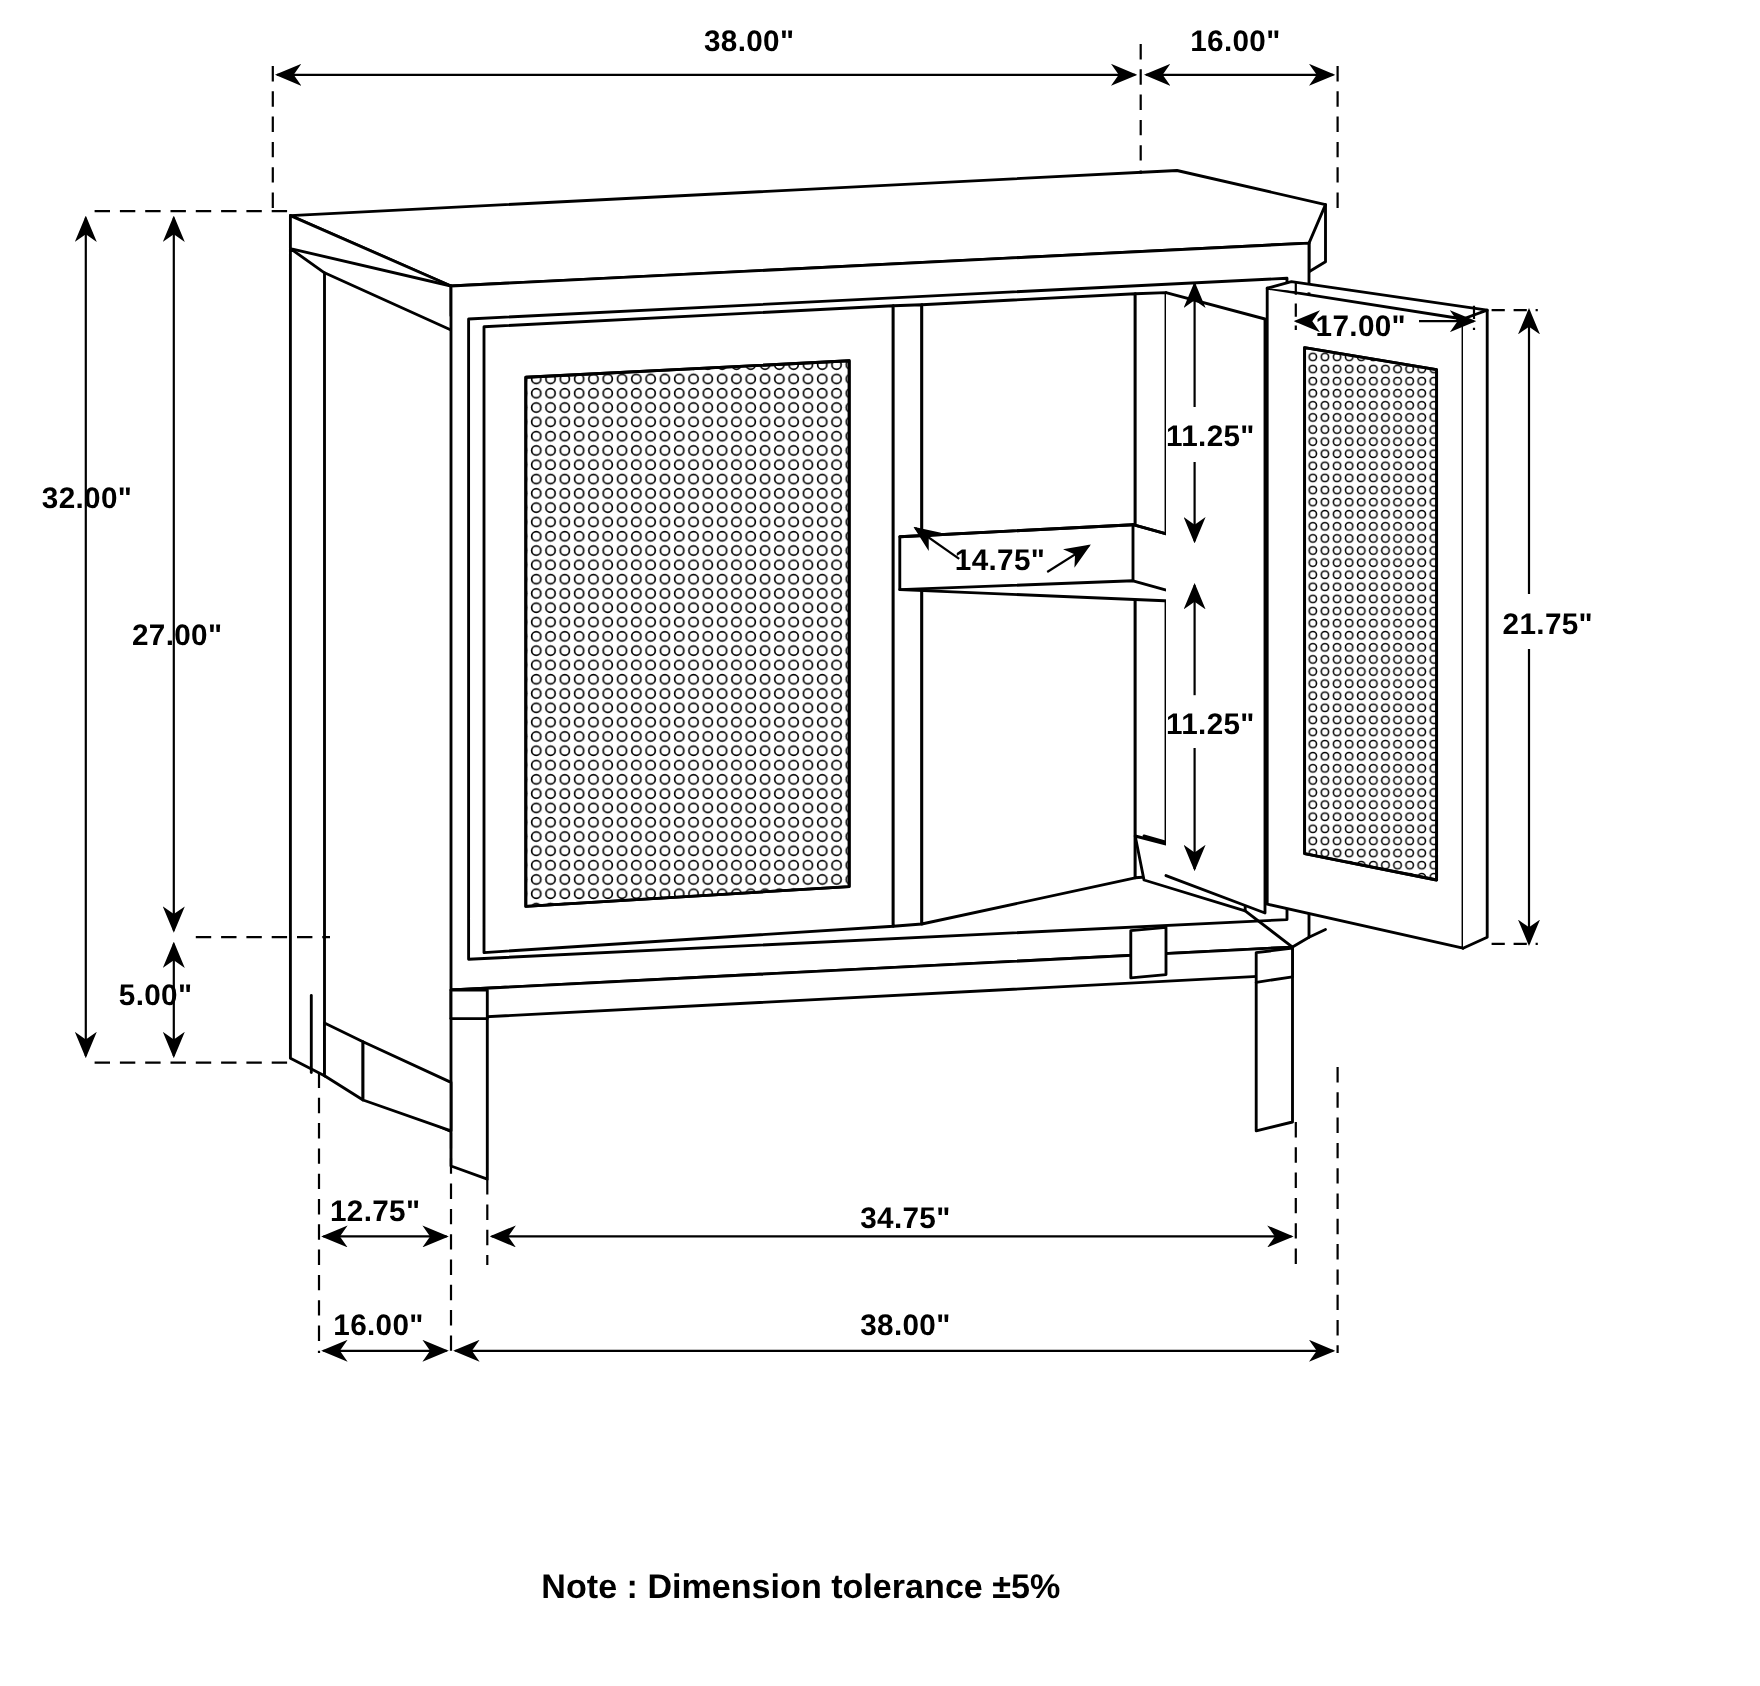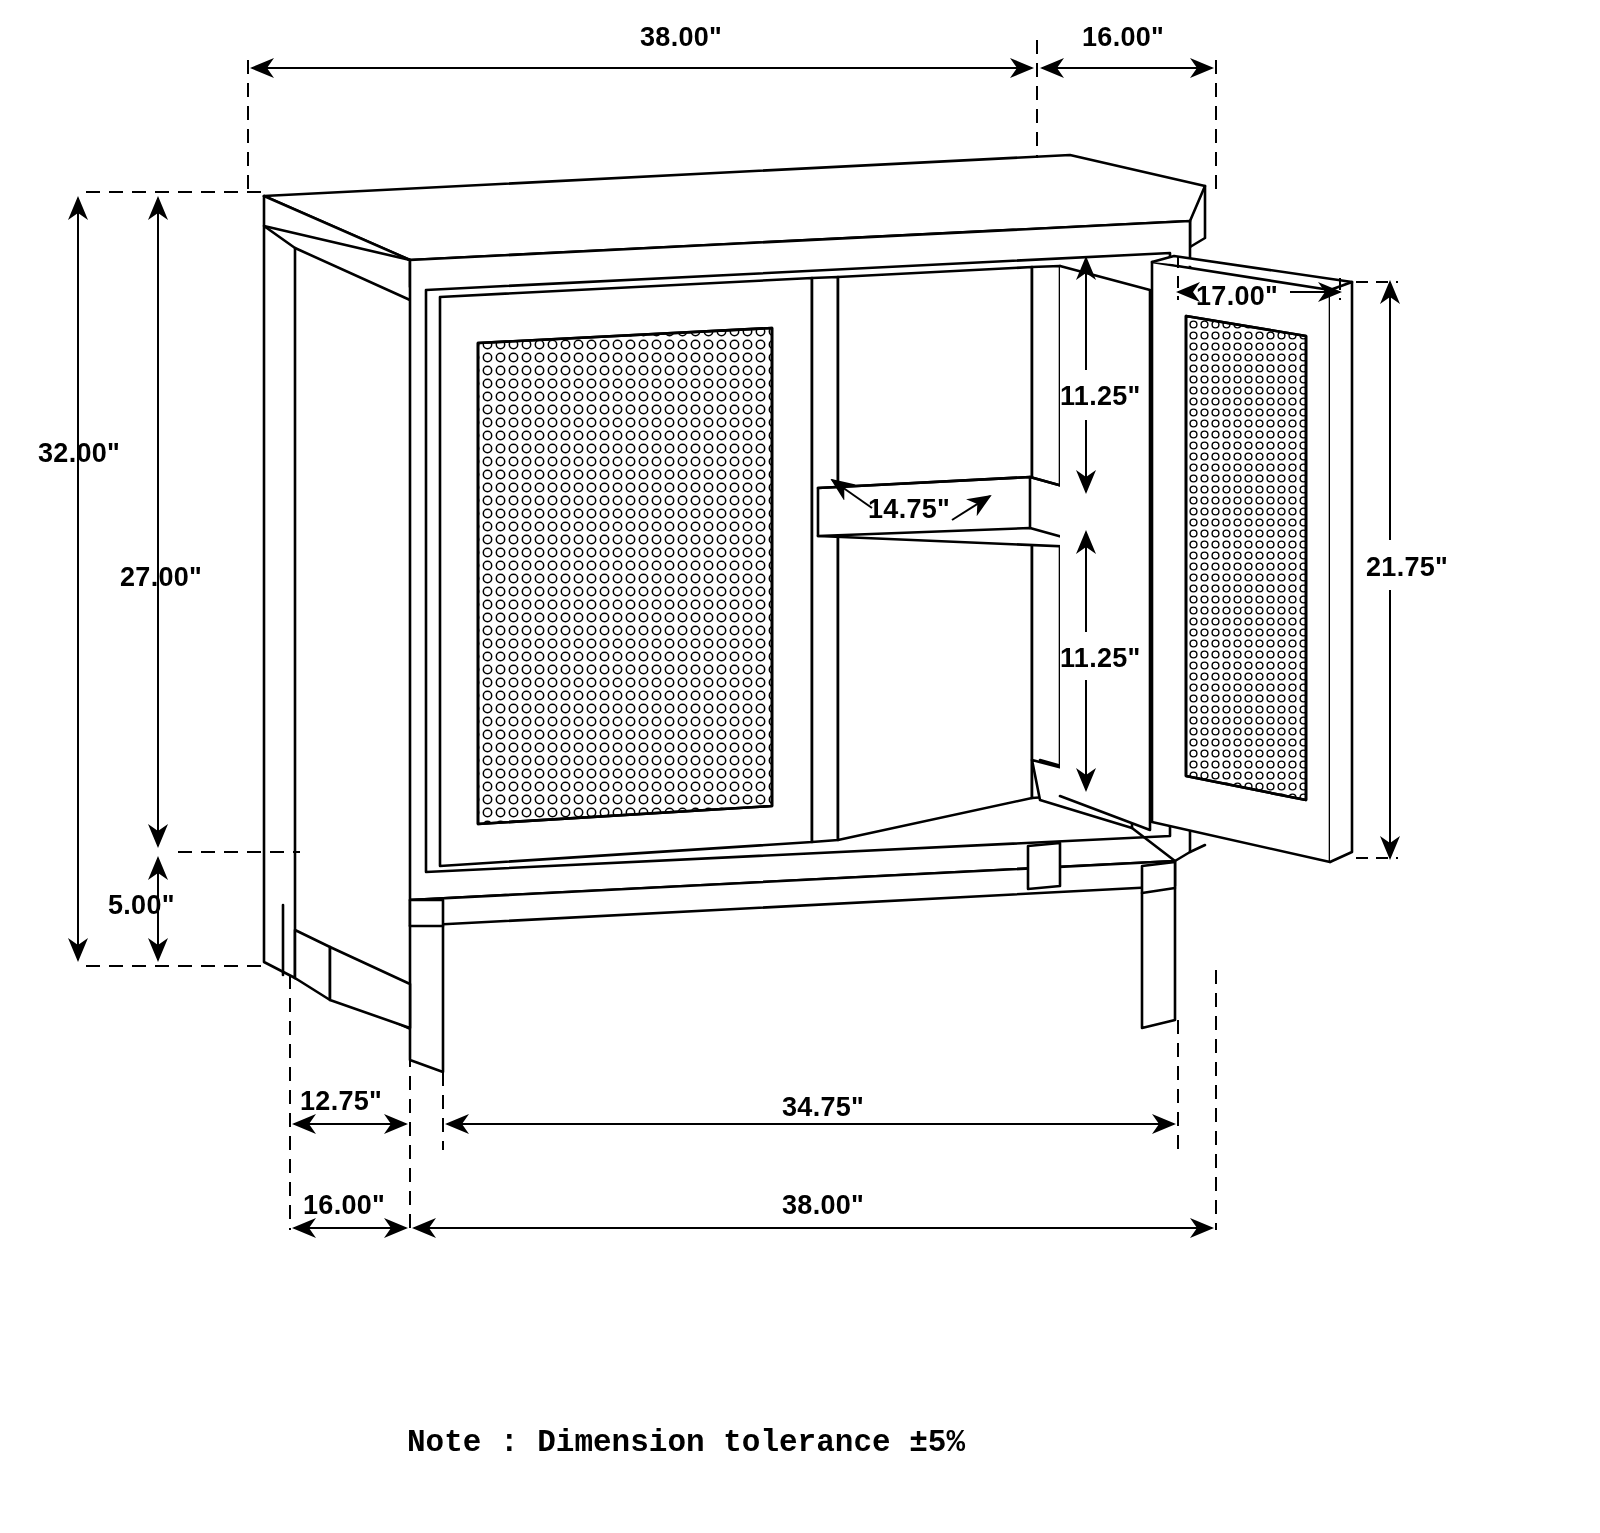--- a/index.html
+++ b/index.html
@@ -32,24 +32,25 @@
     color: #000000;
     white-space: nowrap;
     letter-spacing: 0.3px;
   }
   .note {
     position: absolute;
     left: 0;
     top: 1425px;
     width: 1372px;
     text-align: center;
-    font-family: Liberation Mono, monospace;
+    font-family: Liberation Sans, sans-serif;
     font-weight: bold;
     font-size: 31px;
     color: #000000;
+    padding-left: 42px;
   }
 </style>
 </head>
 <body>
 
 <div id="stage">
 
   <svg id="drawing" viewBox="0 0 1600 1533">
     <defs>
       <marker id="arrEnd" viewBox="0 0 12 10" refX="11" refY="5" markerWidth="12" markerHeight="10" orient="auto">

